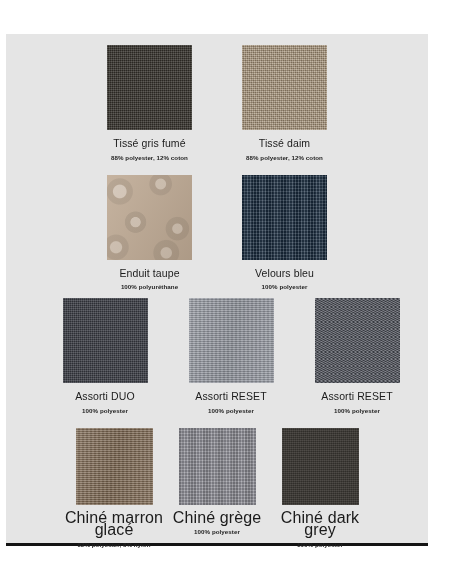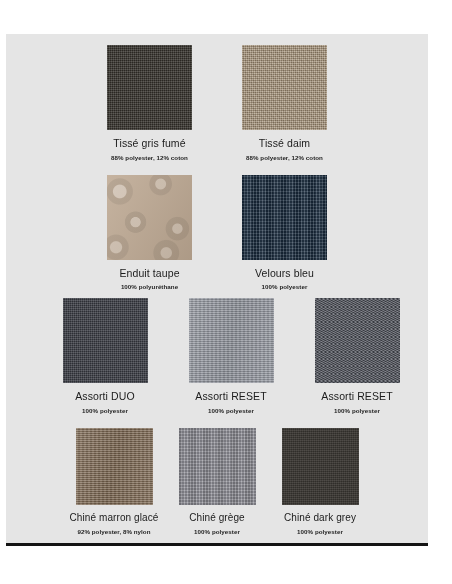--- a/index.html
+++ b/index.html
@@ -129,21 +129,21 @@
 
   .swatch-name {
     margin-top: 7px;
     color: #1b1b1b;
     font-size: 10.5px;
     line-height: 12.5px;
     text-align: center;
     letter-spacing: .1px;
     white-space: pre-line;
   }
-  .cols-4 .swatch-name { font-size: 10px; }
+  .cols-4 .swatch-name { font-size: 16px; }
 
   .swatch-comp {
     margin-top: 4px;
     color: #232323;
     font-size: 6.2px;
     line-height: 8px;
     text-align: center;
     letter-spacing: .05px;
     white-space: pre-line;
     font-weight: bold;

